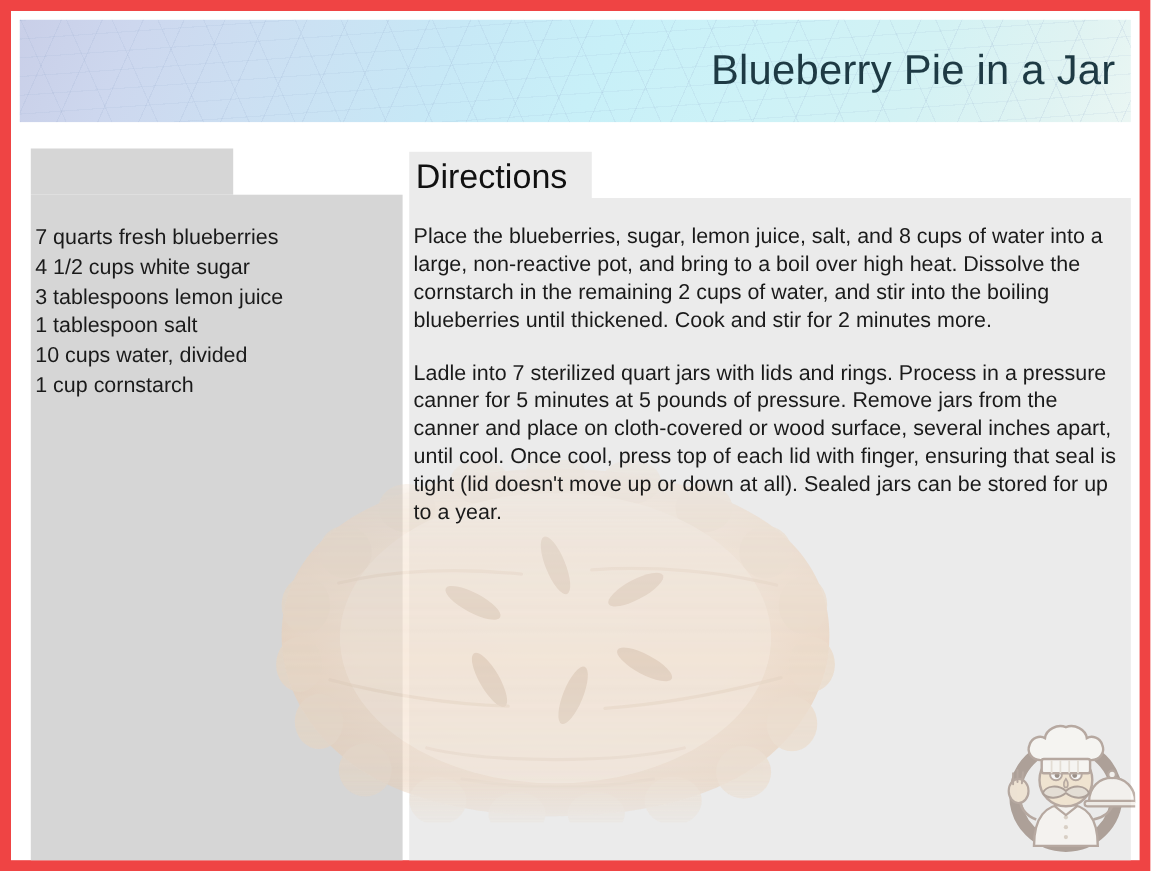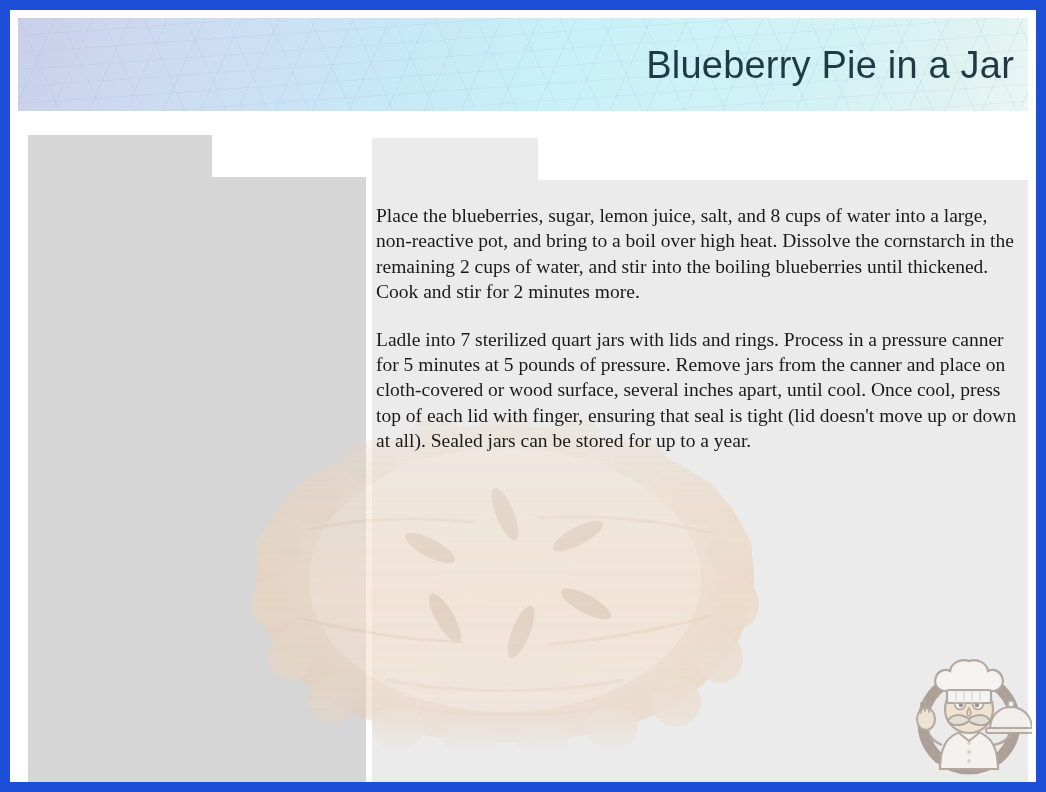--- a/index.html
+++ b/index.html
@@ -6,21 +6,21 @@
     margin: 0;
     padding: 0;
     background: #ffffff;
   }
   #card {
     position: relative;
     width: 1046px;
     height: 792px;
     background: #ffffff;
     box-sizing: border-box;
-    border: 10px solid #1d4ed8;
+    border: 10px solid #ef4444;
     font-family: "Liberation Sans", sans-serif;
     overflow: hidden;
   }
 
   
   #banner {
     position: absolute;
     left: 8px;
     top: 8px;
     width: 1010px;
@@ -150,21 +150,20 @@
     left: 366px;
     top: 193px;
     width: 650px;
     z-index: 6;
   }
   #directions-body p {
     margin: 0 0 22px 0;
     font-size: 19.5px;
     line-height: 25.4px;
     color: #1a1a1a;
-    font-family: Liberation Serif, serif;
   }
 
   
   #chef-logo {
     position: absolute;
     left: 896px;
     top: 643px;
     width: 126px;
     height: 126px;
     z-index: 7;
@@ -175,23 +174,32 @@
 <body>
 
 <div id="card">
 
   <div id="banner">
     <div id="banner-title">Blueberry Pie in a Jar</div>
   </div>
 
   <div id="ingredients-tab"></div>
   <div id="ingredients-panel"></div>
+  <div id="ingredients-list">
+    <div class="ing-line">7 quarts fresh blueberries</div>
+    <div class="ing-line">4 1/2 cups white sugar</div>
+    <div class="ing-line">3 tablespoons lemon juice</div>
+    <div class="ing-line">1 tablespoon salt</div>
+    <div class="ing-line">10 cups water, divided</div>
+    <div class="ing-line">1 cup cornstarch</div>
+  </div>
 
   <div id="directions-tab"></div>
   <div id="directions-panel"></div>
+  <div id="directions-heading">Directions</div>
   <div id="directions-body">
     <p>Place the blueberries, sugar, lemon juice, salt, and 8 cups of water into a large, non-reactive pot, and bring to a boil over high heat. Dissolve the cornstarch in the remaining 2 cups of water, and stir into the boiling blueberries until thickened. Cook and stir for 2 minutes more.</p>
     <p>Ladle into 7 sterilized quart jars with lids and rings. Process in a pressure canner for 5 minutes at 5 pounds of pressure. Remove jars from the canner and place on cloth-covered or wood surface, several inches apart, until cool. Once cool, press top of each lid with finger, ensuring that seal is tight (lid doesn't move up or down at all). Sealed jars can be stored for up to a year.</p>
   </div>
 
   <svg id="pie-watermark" viewBox="0 0 534 330">
     <defs>
       <radialGradient id="crustGrad" cx="50%" cy="42%" r="62%">
         <stop offset="0%" stop-color="#f7e7d6"></stop>
         <stop offset="55%" stop-color="#f2dcc7"></stop>

